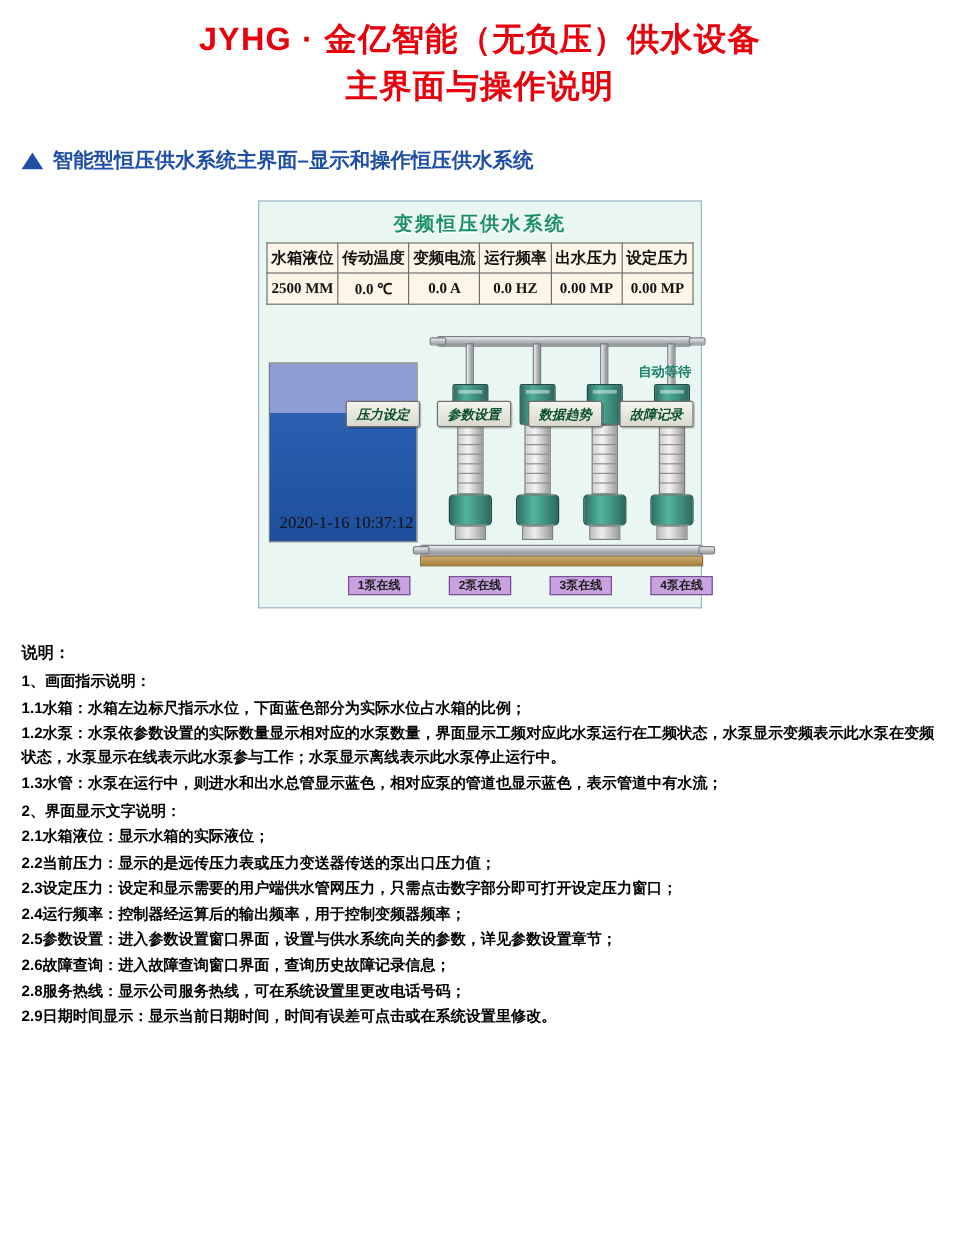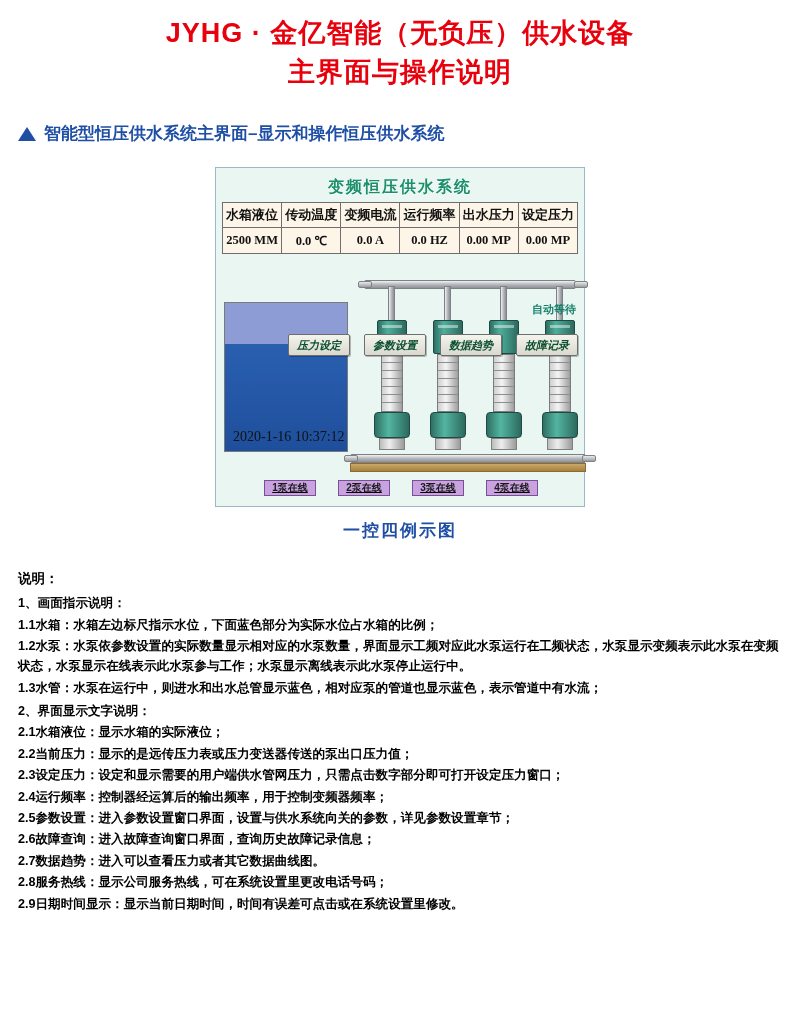--- a/index.html
+++ b/index.html
@@ -226,24 +226,23 @@
     display: flex;
     align-items: center;
     justify-content: center;
     box-shadow: 1px 1px 0 rgba(0,0,0,.25);
     cursor: pointer;
   }
 
   
   .chips {
     position: absolute;
-    left: 42px; top: 222px;
+    left: 68px; top: 222px;
     display: flex;
-    gap: 22px;
-    text-decoration: underline;
+    gap: 32px;
   }
   .chip {
     width: 52px; height: 16px;
     background: #c9a3e0;
     border: 1px solid #7a4f96;
     font-size: 10px;
     color: #1a1a1a;
     display: flex;
     align-items: center;
     justify-content: center;
@@ -393,34 +392,32 @@
       <div class="chips">
         <div class="chip">1泵在线</div>
         <div class="chip">2泵在线</div>
         <div class="chip">3泵在线</div>
         <div class="chip">4泵在线</div>
       </div>
 
     </div>
   </div>
 
-  <div class="hmi-caption">一控四例示图</div>
 </div>
 
 <div class="notes">
   <div class="h">说明：</div>
 
   <div class="sub">1、画面指示说明：</div>
   <p>1.1水箱：水箱左边标尺指示水位，下面蓝色部分为实际水位占水箱的比例；</p>
   <p>1.2水泵：水泵依参数设置的实际数量显示相对应的水泵数量，界面显示工频对应此水泵运行在工频状态，水泵显示变频表示此水泵在变频状态，水泵显示在线表示此水泵参与工作；水泵显示离线表示此水泵停止运行中。</p>
   <p>1.3水管：水泵在运行中，则进水和出水总管显示蓝色，相对应泵的管道也显示蓝色，表示管道中有水流；</p>
 
   <div class="sub">2、界面显示文字说明：</div>
   <p>2.1水箱液位：显示水箱的实际液位；</p>
   <p>2.2当前压力：显示的是远传压力表或压力变送器传送的泵出口压力值；</p>
   <p>2.3设定压力：设定和显示需要的用户端供水管网压力，只需点击数字部分即可打开设定压力窗口；</p>
   <p>2.4运行频率：控制器经运算后的输出频率，用于控制变频器频率；</p>
   <p>2.5参数设置：进入参数设置窗口界面，设置与供水系统向关的参数，详见参数设置章节；</p>
   <p>2.6故障查询：进入故障查询窗口界面，查询历史故障记录信息；</p>
-  <p>2.7数据趋势：进入可以查看压力或者其它数据曲线图。</p>
   <p>2.8服务热线：显示公司服务热线，可在系统设置里更改电话号码；</p>
   <p>2.9日期时间显示：显示当前日期时间，时间有误差可点击或在系统设置里修改。</p>
 </div>
 
 </body></html>

